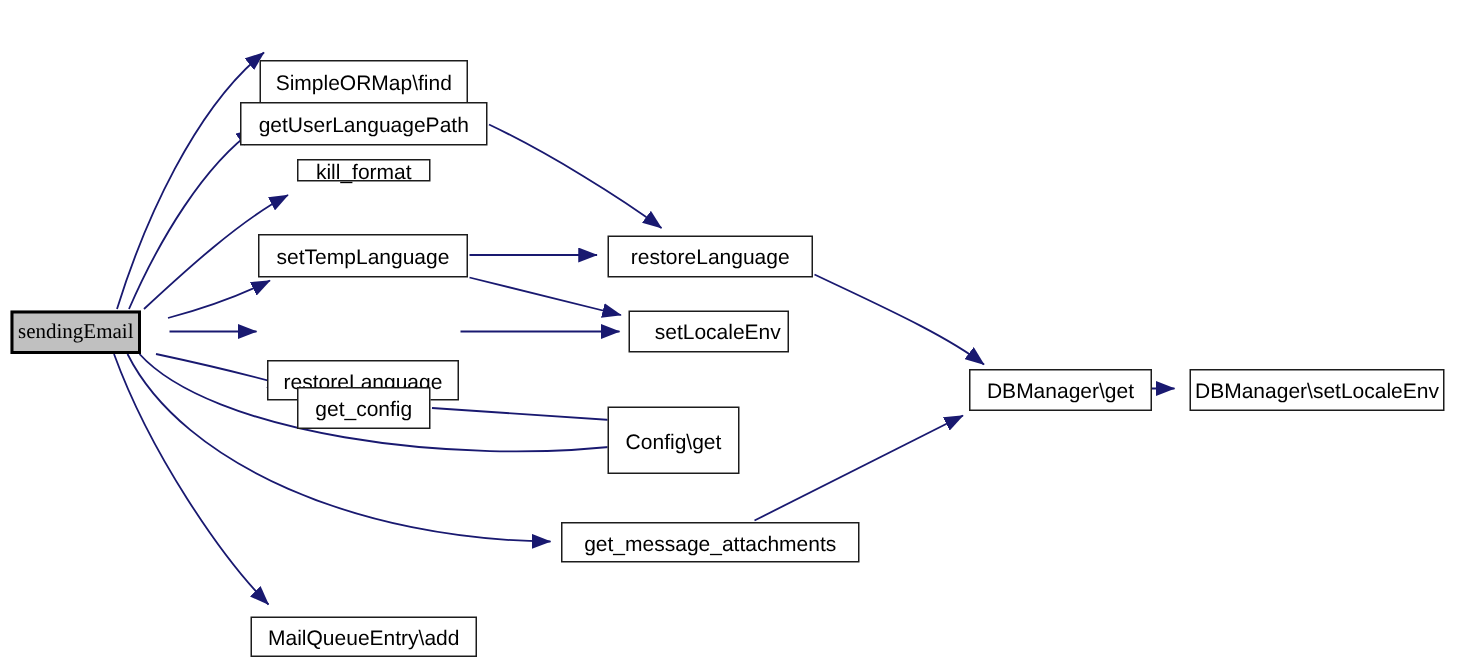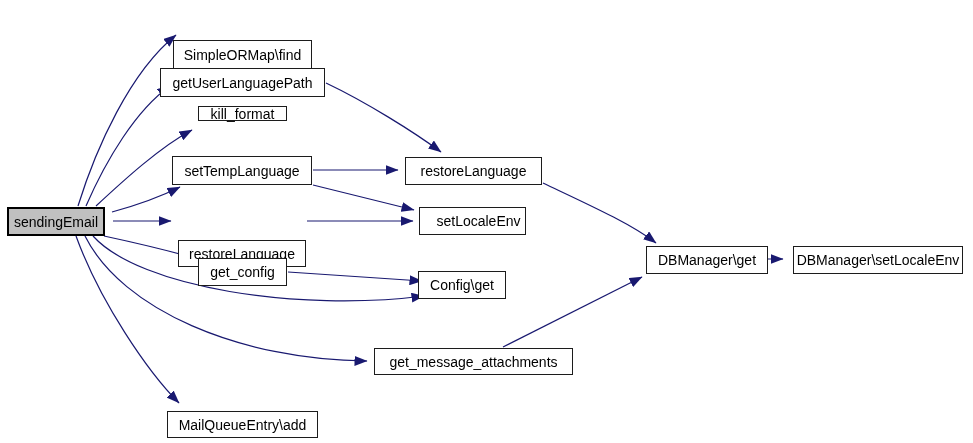--- a/index.html
+++ b/index.html
@@ -62,39 +62,39 @@
     <path class="edge" marker-end="url(#arrowhead)" d="M 326,83 C 366,102 414,132 441,152"></path>
     <path class="edge" marker-end="url(#arrowhead)" d="M 313,170 L 398,170"></path>
     <path class="edge" marker-end="url(#arrowhead)" d="M 313,185 L 414,210"></path>
     <path class="edge" marker-end="url(#arrowhead)" d="M 307,221 L 413,221"></path>
     <path class="edge" marker-end="url(#arrowhead)" d="M 288,272 L 422,281"></path>
     <path class="edge" marker-end="url(#arrowhead)" d="M 543,183 C 585,203 630,223 656,243"></path>
     <path class="edge" marker-end="url(#arrowhead)" d="M 503,347 L 642,277"></path>
     <path class="edge" marker-end="url(#arrowhead)" d="M 745,259 L 783,259"></path>
   </svg>
 
-  <div class="node highlight" style="left:7px; top:207px; width:98px; height:29px;">sendingEmail</div>
+  <div class="node highlight" style="left:7px; top:207px; width:87px; height:29px;font-family:Liberation Serif, serif;">sendingEmail</div>
 
   <div class="node" style="left:173px; top:4px; width:139px; height:29px;margin-top:36px;">SimpleORMap\find</div>
 
   <div class="node" style="left:160px; top:55px; width:165px; height:29px;margin-top:13px;">getUserLanguagePath</div>
 
   <div class="node" style="left:198px; top:106px; width:89px; height:15px;">kill_format</div>
 
   <div class="node" style="left:172px; top:156px; width:140px; height:29px;">setTempLanguage</div>
 
   <div class="node" style="left:178px; top:208px; width:128px; height:27px;margin-top:32px;">restoreLanguage</div>
 
   <div class="node" style="left:198px; top:258px; width:89px; height:28px;">get_config</div>
 
   <div class="node" style="left:405px; top:157px; width:137px; height:28px;">restoreLanguage</div>
 
   <div class="node" style="left:419px; top:207px; width:107px; height:28px;padding-left:12px;">setLocaleEnv</div>
 
-  <div class="node" style="left:418px; top:271px; width:88px; height:28px;">Config\get</div>
+  <div class="node" style="left:405px; top:271px; width:88px; height:45px;">Config\get</div>
 
   <div class="node" style="left:374px; top:348px; width:199px; height:27px;">get_message_attachments</div>
 
   <div class="node" style="left:167px; top:411px; width:151px; height:27px;">MailQueueEntry\add</div>
 
   <div class="node" style="left:622px; top:246px; width:122px; height:28px;margin-left:24px;">DBManager\get</div>
 
   <div class="node" style="left:793px; top:246px; width:170px; height:28px;">DBManager\setLocaleEnv</div>
 
 </div>

